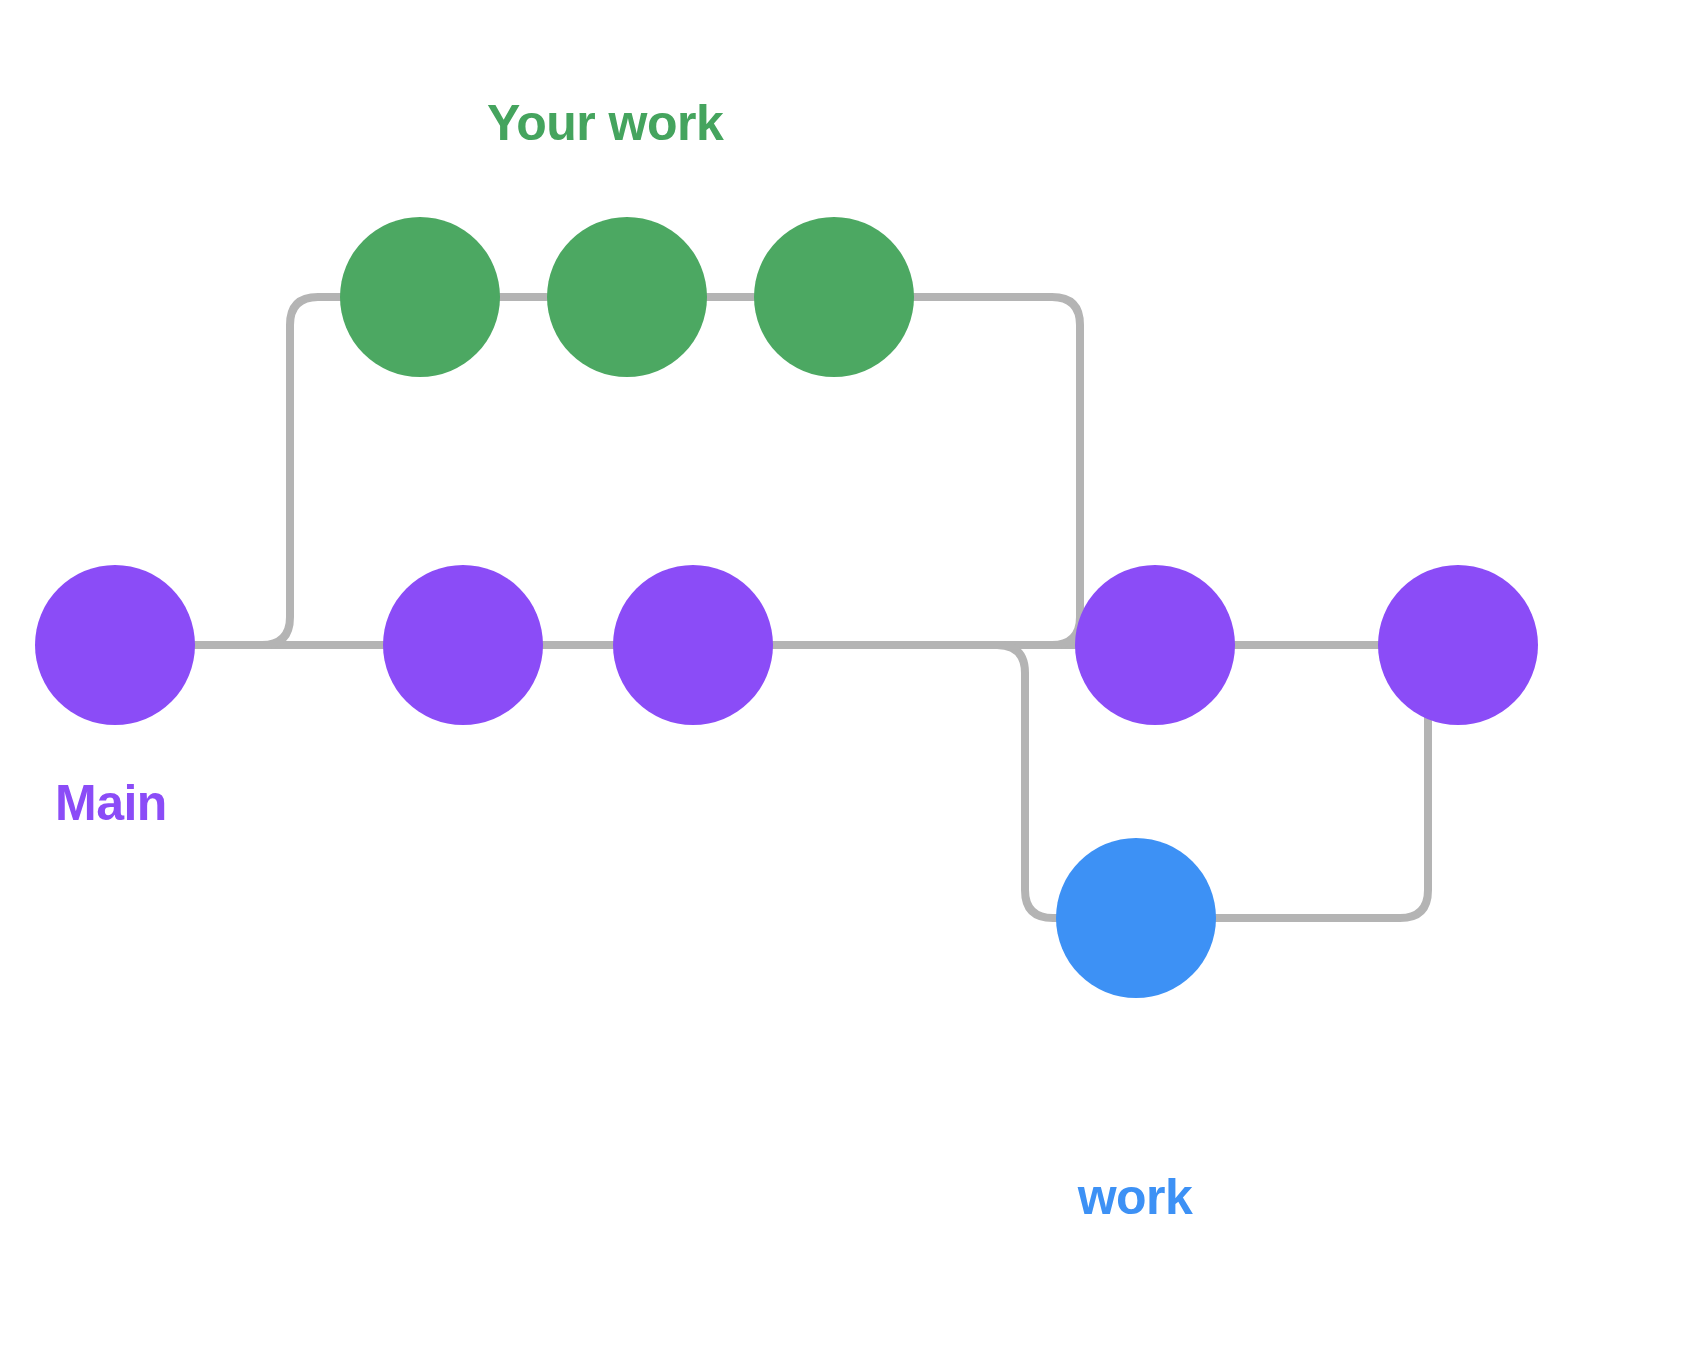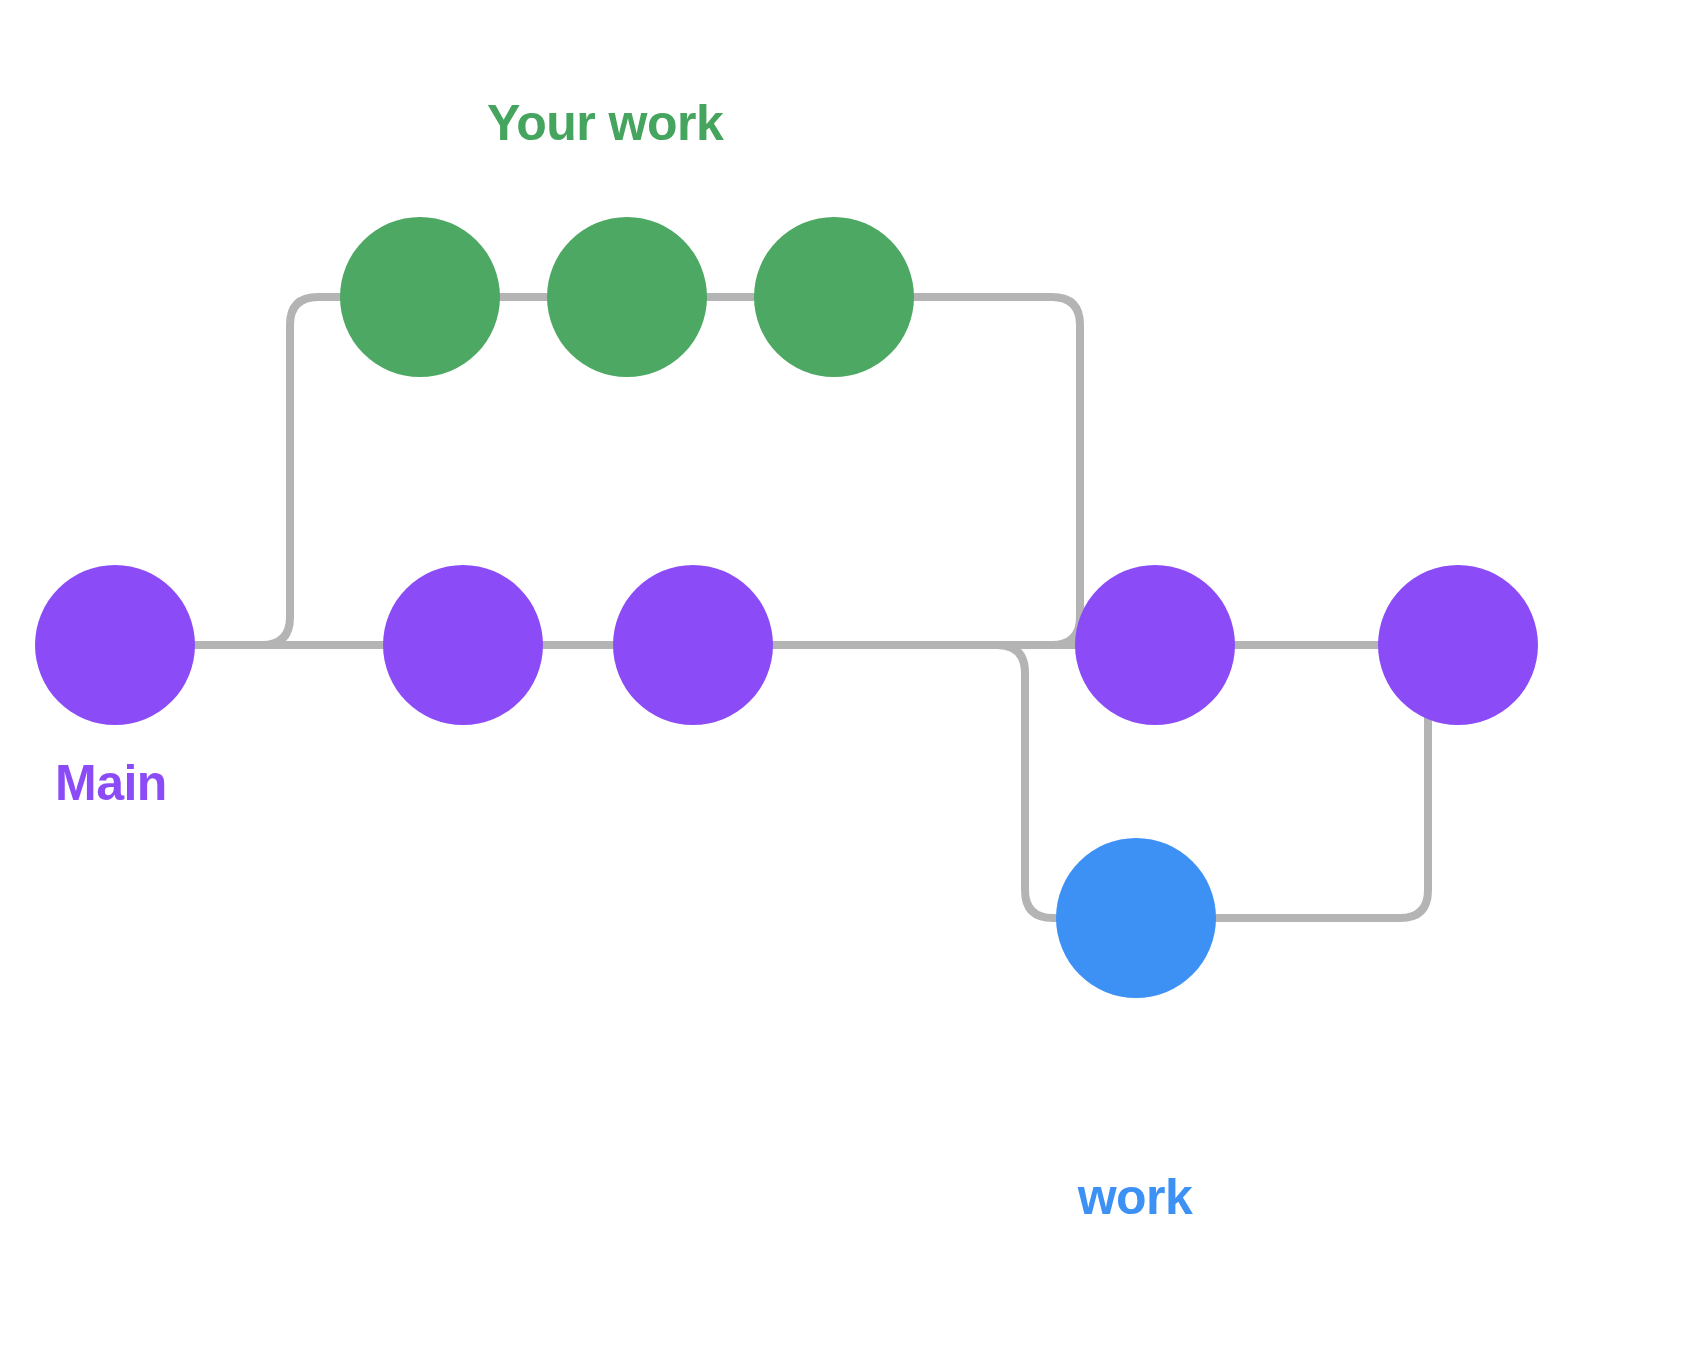--- a/index.html
+++ b/index.html
@@ -33,21 +33,21 @@
     line-height: 1.18;
   }
   .label-your-work {
     left: 487px;
     top: 94px;
     font-size: 50px;
     color: #45a45e;
   }
   .label-main {
     left: 55px;
-    top: 754px;
+    top: 774px;
     font-size: 50px;
     color: #8b4cf7;
   }
   .label-other-work {
     left: 905px;
     top: 1050px;
     width: 460px;
     text-align: center;
     font-size: 50px;
     color: #3d91f5;

